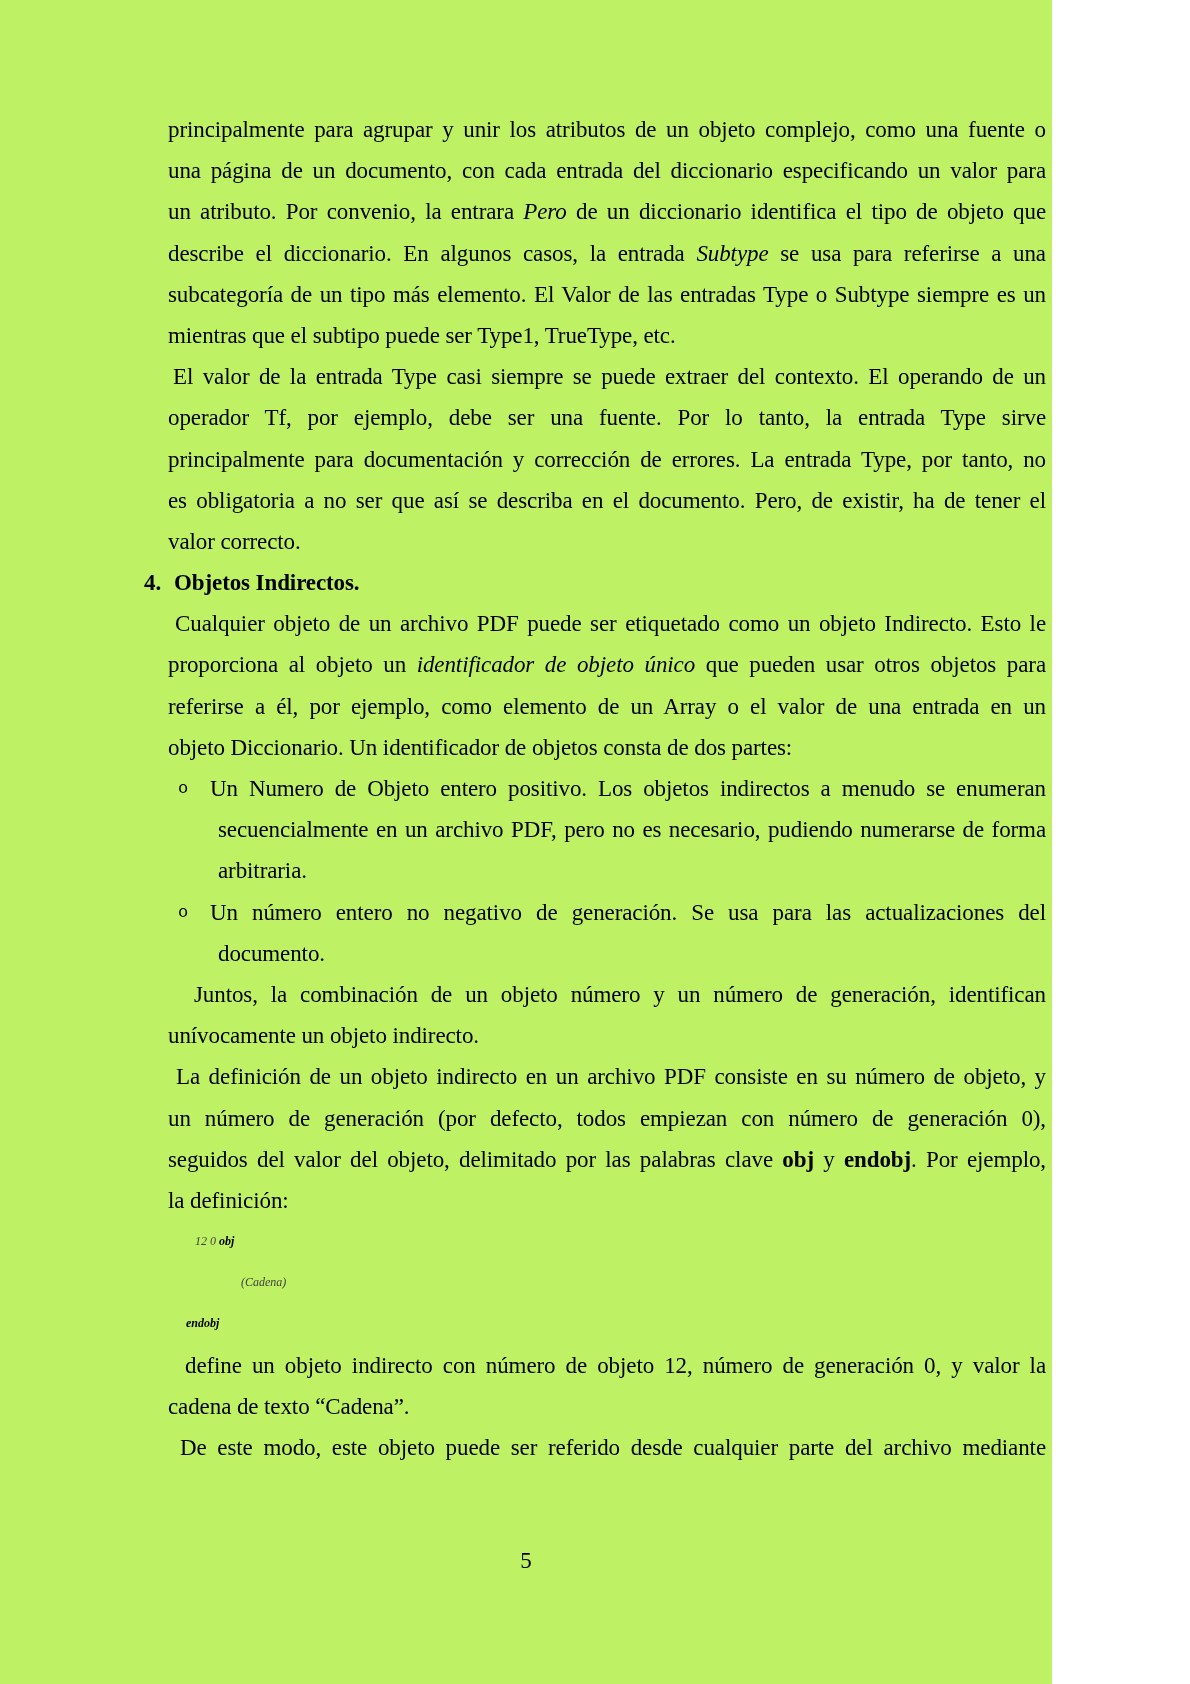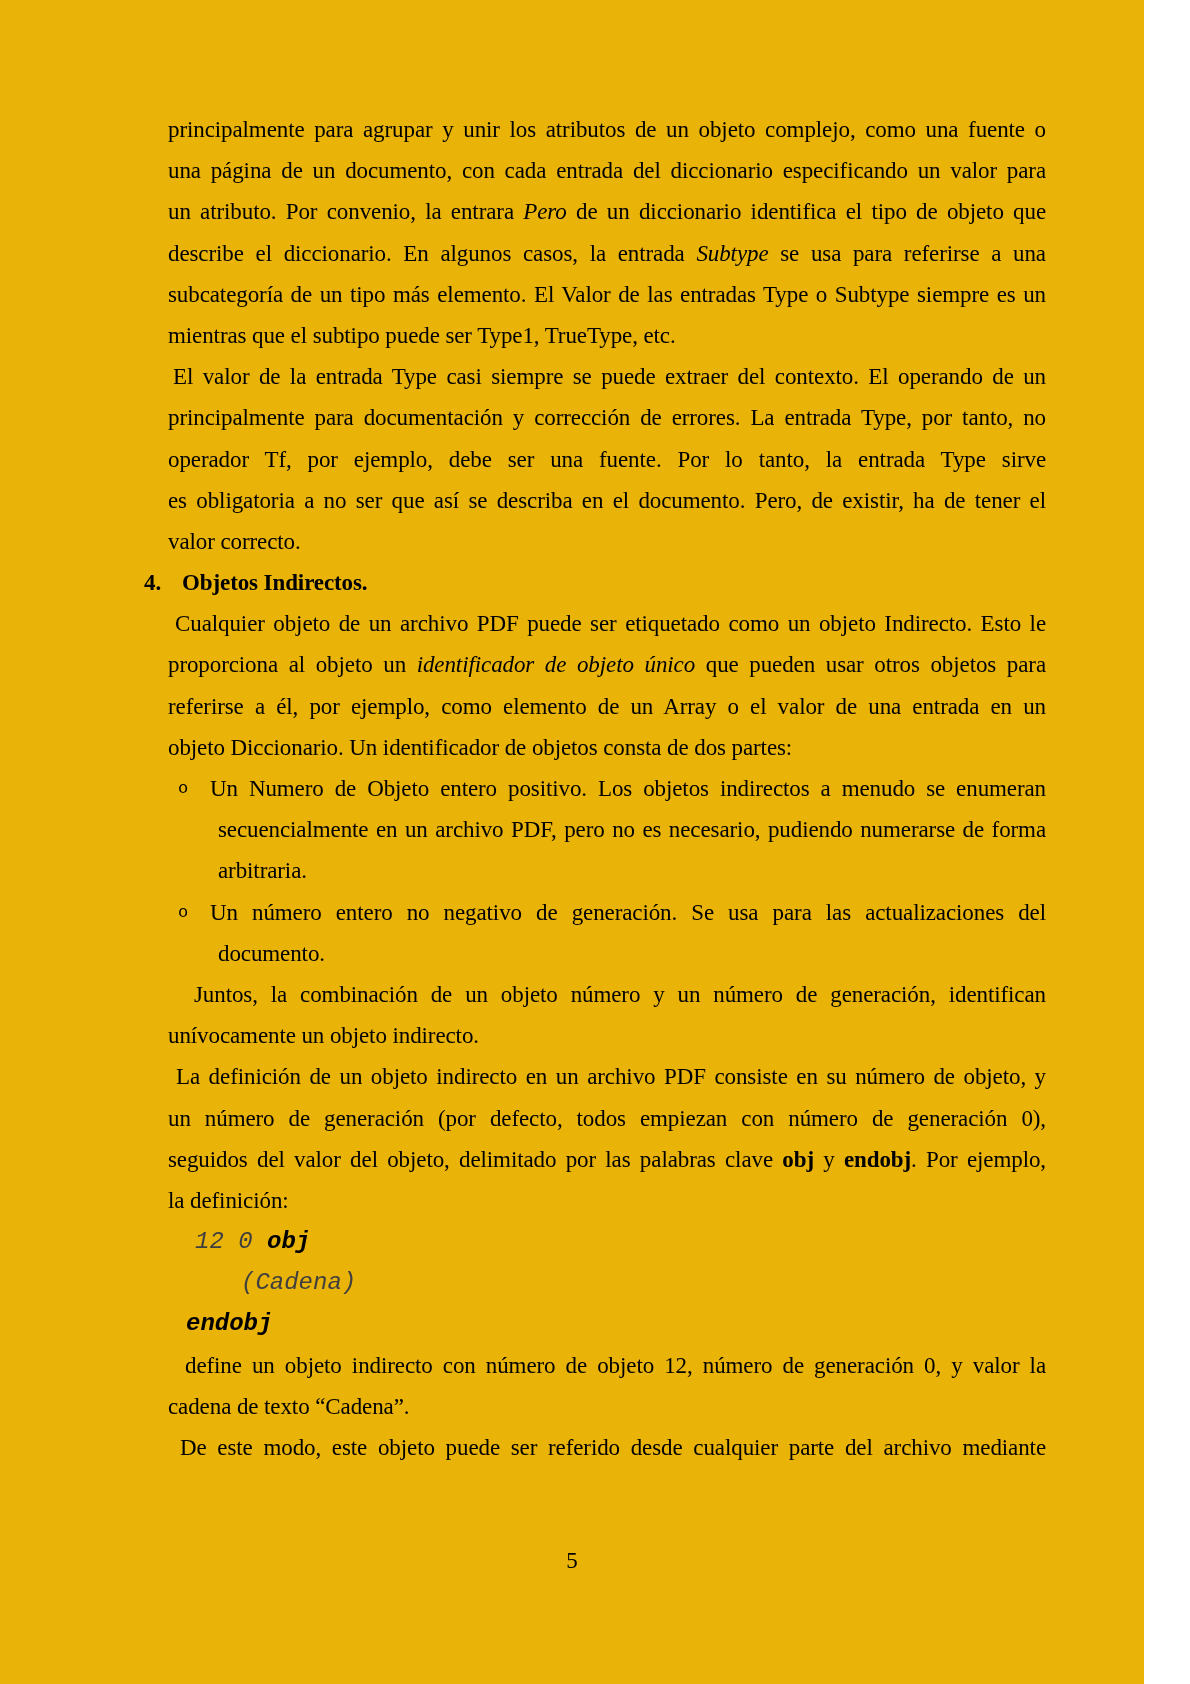--- a/index.html
+++ b/index.html
@@ -2,23 +2,23 @@
 <html><head>
 <meta charset="utf-8">
 <style>
   html, body {
     margin: 0;
     padding: 0;
     background: #ffffff;
   }
   .page {
     position: relative;
-    width: 1144px;
+    width: 1052px;
     height: 1684px;
-    background: #eab308;
+    background: #bef264;
     overflow: hidden;
     font-family: "Liberation Serif", serif;
     color: #000000;
   }
   .doc-body {
     position: absolute;
     left: 168px;
     top: 109px;
     width: 878px;
   }
@@ -55,23 +55,23 @@
     position: absolute;
     left: 10px;
     top: 0;
     height: 41.2px;
     line-height: 41.2px;
     font-family: "Liberation Mono", monospace;
     font-size: 17px;
     color: #000000;
   }
   .code .ln {
-    font-family: Liberation Mono, monospace;
+    font-family: Liberation Serif, serif;
     font-style: italic;
-    font-size: 24px;
+    font-size: 12px;
     letter-spacing: 0;
   }
   .code .dim { color: #3f3f3f; }
   .code .bd { color: #000000; }
   .page-number {
     position: absolute;
     left: 0;
     top: 1540px;
     width: 100%;
     height: 41.2px;
@@ -88,28 +88,28 @@
       <div class="block para">
         <div class="ln first"><span>principalmente para agrupar y unir los atributos de un objeto complejo, como una fuente o</span></div>
         <div class="ln"><span>una página de un documento, con cada entrada del diccionario especificando un valor para</span></div>
         <div class="ln"><span>un atributo. Por convenio, la entrara </span><span class="it">Pero</span><span> de un diccionario identifica el tipo de objeto que</span></div>
         <div class="ln"><span>describe el diccionario. En algunos casos, la entrada </span><span class="it">Subtype</span><span> se usa para referirse a una</span></div>
         <div class="ln"><span>subcategoría de un tipo más elemento. El Valor de las entradas Type o Subtype siempre es un</span></div>
         <div class="ln last"><span>mientras que el subtipo puede ser Type1, TrueType, etc.</span></div>
       </div>
       <div class="block para">
         <div class="ln first" style="padding-left: 5px;"><span>El valor de la entrada Type casi siempre se puede extraer del contexto. El operando de un</span></div>
+        <div class="ln"><span>operador Tf, por ejemplo, debe ser una fuente. Por lo tanto, la entrada Type sirve</span></div>
         <div class="ln"><span>principalmente para documentación y corrección de errores. La entrada Type, por tanto, no</span></div>
-        <div class="ln"><span>operador Tf, por ejemplo, debe ser una fuente. Por lo tanto, la entrada Type sirve</span></div>
         <div class="ln"><span>es obligatoria a no ser que así se describa en el documento. Pero, de existir, ha de tener el</span></div>
         <div class="ln last"><span>valor correcto.</span></div>
       </div>
       <div class="block heading">
         <span class="hnum">4.</span>
-        <div class="ln last first" style="padding-left: 6px; margin-left: 8px;"><span class="bd">Objetos Indirectos.</span></div>
+        <div class="ln last first" style="padding-left: 6px;"><span class="bd">Objetos Indirectos.</span></div>
       </div>
       <div class="block para">
         <div class="ln first" style="padding-left: 7px;"><span>Cualquier objeto de un archivo PDF puede ser etiquetado como un objeto Indirecto. Esto le</span></div>
         <div class="ln"><span>proporciona al objeto un </span><span class="it">identificador de objeto único</span><span> que pueden usar otros objetos para</span></div>
         <div class="ln"><span>referirse a él, por ejemplo, como elemento de un Array o el valor de una entrada en un</span></div>
         <div class="ln last"><span>objeto Diccionario. Un identificador de objetos consta de dos partes:</span></div>
       </div>
       <div class="block bullet">
         <span class="bmark">o</span>
         <div class="ln first"><span>Un Numero de Objeto entero positivo. Los objetos indirectos a menudo se enumeran</span></div>

